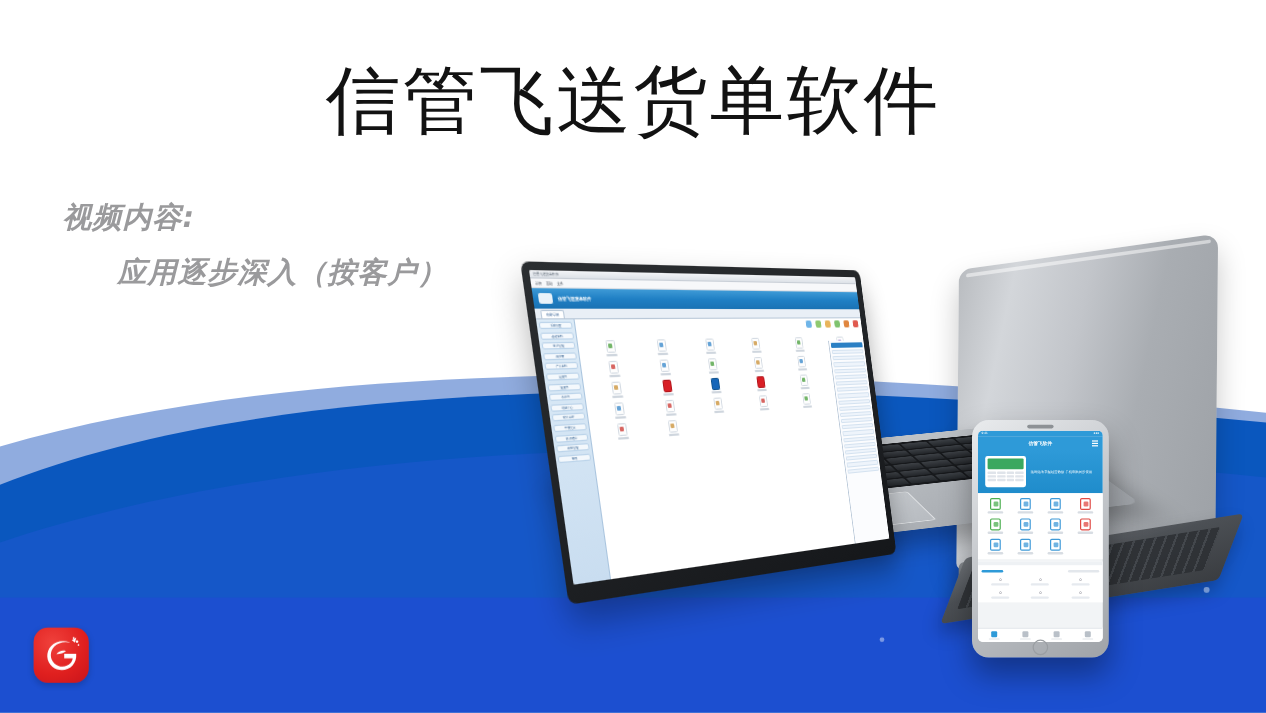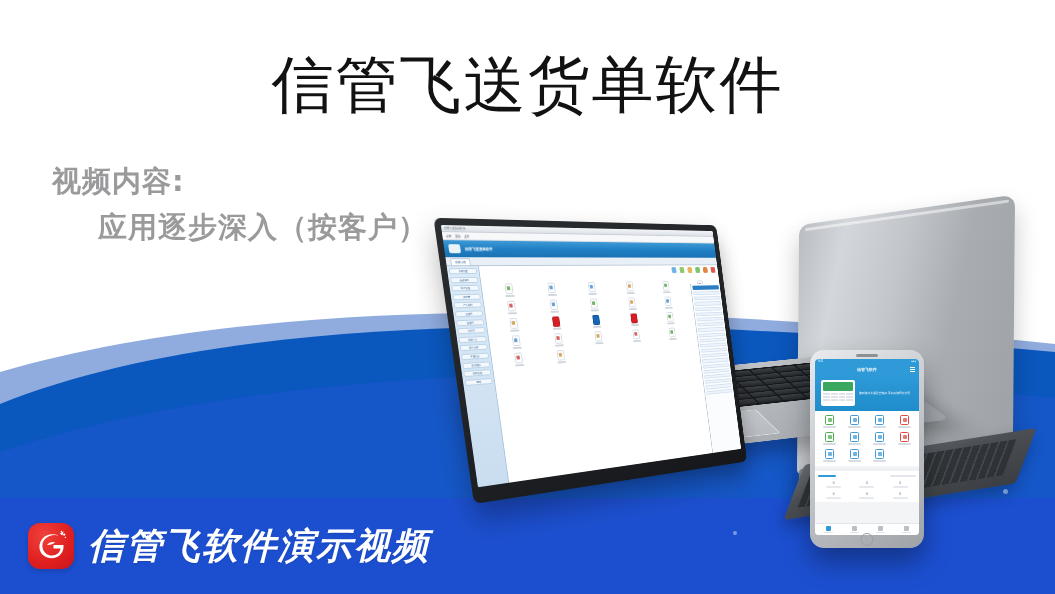--- a/index.html
+++ b/index.html
@@ -30,22 +30,23 @@
     font-weight:400;
     z-index:30;
   }
 
   
   #subtitle {
     position:absolute;
     left:52px; top:158px;
     z-index:30;
     color:#9a9a9c;
+    font-style:italic;
     font-weight:600;
-    font-size:29px;
+    font-size:24px;
     line-height:46px;
     letter-spacing:1px;
     font-family:"DejaVu Sans","Liberation Sans",sans-serif;
   }
   #subtitle .line2 { padding-left:46px; }
 
   
   #devices {
     position:absolute;
     left:468px; top:196px;
@@ -789,16 +790,15 @@
                  L25.5 25.6 L25.5 21.9 L35.5 21.9 C35.8 25.4 34.9 28.9 32.4 31.6
                  C28.2 36.2 20.6 36.6 15.7 32.6 C10.4 28.3 10 20.3 14.6 15.4
                  C18.4 11.3 24.6 10.2 29.6 12.1 Z" fill="#ffffff"></path>
         <path d="M19 22 C21 19.5 24 18.5 27 19.5 C25 21 22 22.2 19 22 Z" fill="#ffffff"></path>
         <path d="M31.8 10.4 L35.6 8.2 L34.4 12.4 Z" fill="#ffffff"></path>
         <circle cx="36.2" cy="11.6" r="1.1" fill="#ffffff"></circle>
         <circle cx="33.4" cy="8.6" r=".8" fill="#ffffff"></circle>
         <circle cx="37.4" cy="14.4" r=".7" fill="#ffffff"></circle>
       </svg>
     </div>
-    <div class="brand">信管飞软件演示视频</div>
   </div>
 
 </div>
 
 </body></html>

